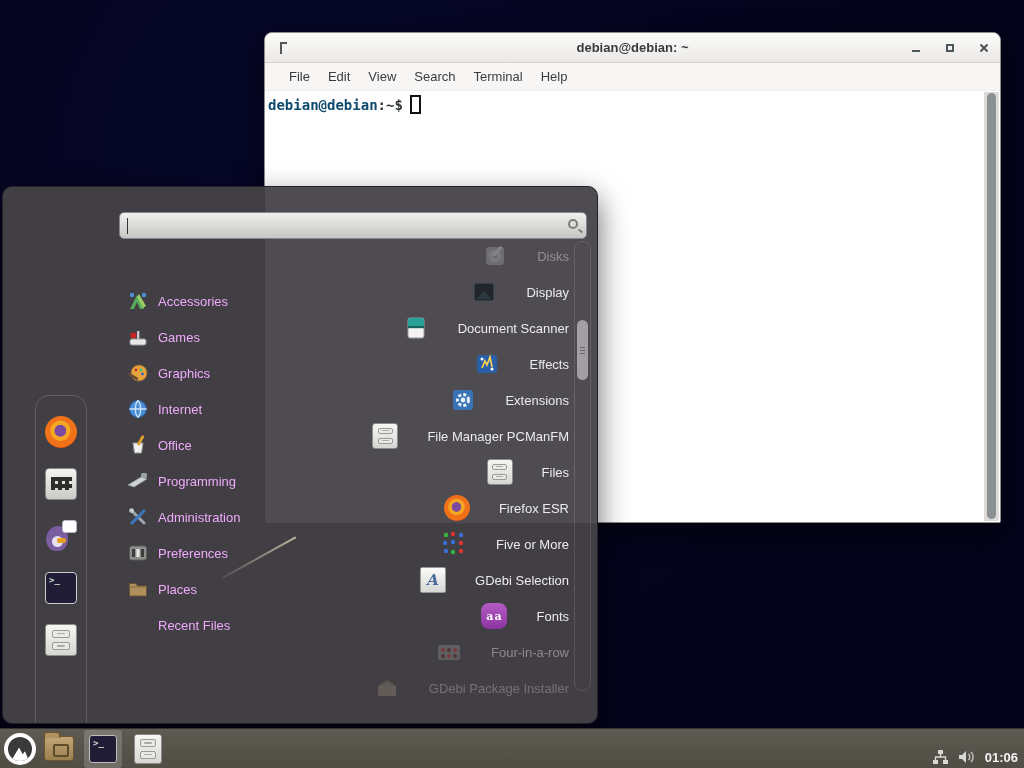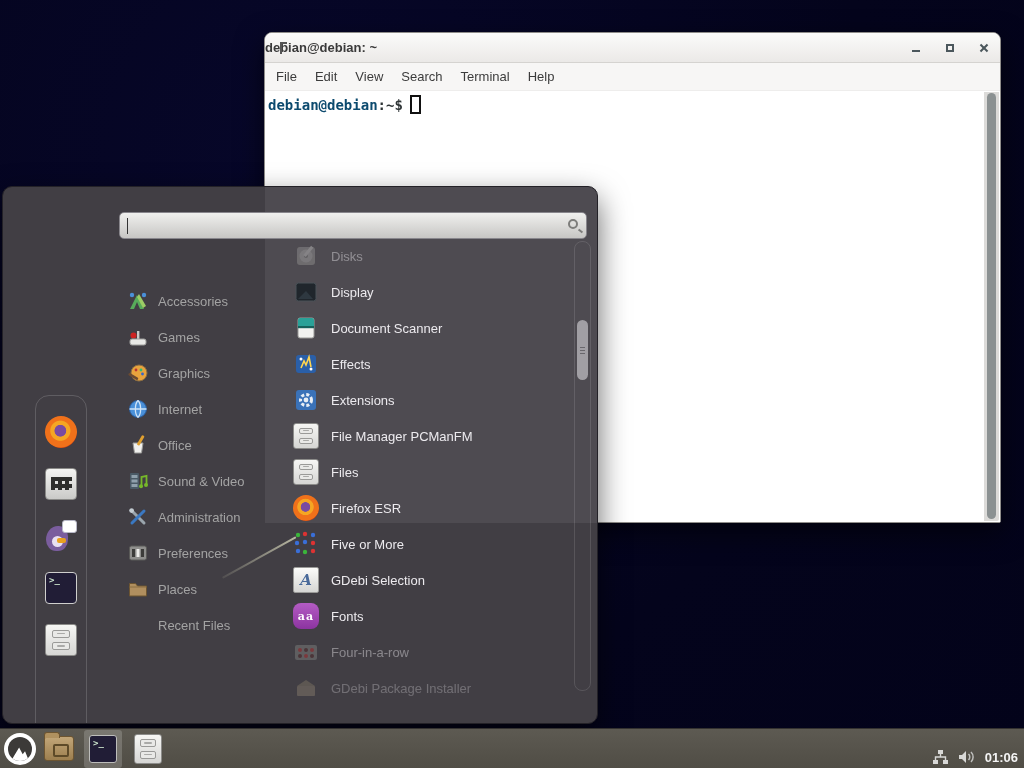--- a/index.html
+++ b/index.html
@@ -11,29 +11,29 @@
 
   
   .terminal { position:absolute; left:264px; top:32px; width:737px; height:491px;
               border:1px solid #8f8d8a; border-radius:8px 8px 2px 2px;
               box-shadow:0 10px 28px rgba(0,0,0,.55); background:#fff; }
   .titlebar { height:30px; background:linear-gradient(#fbfbfa,#ebe9e7);
               border-bottom:1px solid #d5d3d0; border-radius:7px 7px 0 0;
               display:flex; align-items:center; position:relative; }
   .win-mini-icon { position:absolute; left:15px; top:9px; width:7px; height:12px;
                    border-left:2px solid #555; border-top:2px solid #555; }
-  .title { flex:1; text-align:left; font-size:13px; font-weight:bold; color:#3a3a3a; }
+  .title { flex:1; text-align:center; font-size:13px; font-weight:bold; color:#3a3a3a; }
   .win-controls { position:absolute; right:10px; top:0; height:30px; display:flex; align-items:center; gap:21px; }
   .wc { width:13px; height:13px; display:grid; place-items:center; cursor:default; }
   .wc-min i { display:block; width:8px; height:2px; background:#4b575c; margin-top:6px; }
   .wc-max i { display:block; width:8px; height:8px; border:2px solid #4b575c; }
   .wc-close { position:relative; }
   .wc-close i, .wc-close i::after { content:""; display:block; width:10px; height:2px; background:#4b575c; transform:rotate(45deg); }
   .wc-close i::after { transform:rotate(90deg); }
-  .menubar { height:28px; background:#f7f6f5; display:flex; align-items:center; padding-left:2px;
+  .menubar { height:28px; background:#f7f6f5; display:flex; align-items:center; padding-left:15px;
              border-bottom:1px solid #eeedec; }
   .menubar span { padding:4px 9px; font-size:13px; color:#3c3c3c; }
   .term-body { position:absolute; left:0; top:58px; right:0; bottom:0; background:#fff; }
   .prompt-line { position:absolute; left:3px; top:4px; font:bold 14px "DejaVu Sans Mono", monospace; color:#2e3436; white-space:pre; }
   .p-user { color:#0c4a6e; }
   .p-rest { font-weight:bold; color:#2e3436; }
   .term-cursor { display:inline-block; width:11px; height:19px; border:2px solid #111;
                  vertical-align:-4px; margin-left:7px; background:#fff; }
   .term-scroll { position:absolute; top:1px; right:1px; bottom:1px; width:15px; background:#dcdbd9; border-radius:0 0 2px 0; }
   .term-thumb { position:absolute; left:3px; right:3px; top:1px; bottom:2px; background:#8b9192; border-radius:5px; }
@@ -82,26 +82,26 @@
      border:2px solid #7d7d7b; border-radius:50%; }
   .search-glass::after { content:""; position:absolute; left:8px; top:9px; width:5px; height:2px;
      background:#7d7d7b; transform:rotate(40deg); }
 
   
   .all-apps-btn { position:absolute; left:118px; top:62px; width:124px; height:31px;
      background:linear-gradient(#5e5b62,#504d54); border:1px solid #6d6a72; border-radius:5px;
      color:#f2f2f2; font-size:13px; display:grid; place-items:center; cursor:pointer; }
   .cat-list { position:absolute; left:118px; top:96px; width:160px; }
   .cat-row { height:36px; display:flex; align-items:center; gap:9px; padding-left:6px; cursor:pointer; }
-  .cat-row .lbl { font-size:13px; color:#a3a3a3; white-space:nowrap; }
+  .cat-row .lbl { font-size:13px; color:#f0abfc; white-space:nowrap; }
   .ci { width:22px; height:22px; flex:0 0 auto; }
 
   
   .app-list { position:absolute; left:284px; top:51px; width:282px; height:470px; overflow:hidden; }
-  .app-row { height:36px; display:flex; align-items:center; gap:12px; padding-left:6px; cursor:pointer; }
+  .app-row { height:36px; display:flex; align-items:center; gap:29px; padding-left:6px; cursor:pointer;justify-content:flex-end; }
   .app-row .lbl { font-size:13px; color:#eceaee; white-space:nowrap; }
   .ai { width:26px; height:26px; flex:0 0 auto; position:relative; }
   .row-dim { opacity:.42; }
   .row-faded { opacity:.28; }
   .icon-fontsel { background:linear-gradient(#fbfbf9,#d6d6d4); border:1px solid #9a9a98; border-radius:2px;
      display:grid; place-items:center; font-family:"DejaVu Serif", serif; font-style:italic; font-weight:bold;
      font-size:15px; color:#4a6a9a; }
   .icon-fonts { background:linear-gradient(#b45cc4,#8c34a0); border-radius:8px; display:grid; place-items:center;
      font-family:"DejaVu Serif", serif; font-size:11px; font-weight:bold; color:#fff; letter-spacing:1px; }
 
@@ -258,30 +258,25 @@
           <svg class="svg-ic" viewBox="0 0 22 22">
             <path d="M6 9h10l-1.5 10h-7z" fill="#f0f0ee" stroke="#9a9a98"></path>
             <rect x="12.5" y="1" width="2.8" height="11" rx="1" fill="#e0a030" transform="rotate(30 14 6)"></rect>
           </svg>
         </span>
       <span class="lbl">Office</span>
     </div>
     <div class="cat-row">
       <span class="ci">
           <svg class="svg-ic" viewBox="0 0 22 22">
-            <rect x="3" y="3" width="9" height="16" rx="1" fill="#4a5a66"></rect>
-            <rect x="4.5" y="5" width="6" height="3" fill="#8fa0ac"></rect>
-            <rect x="4.5" y="9.5" width="6" height="3" fill="#8fa0ac"></rect>
-            <rect x="4.5" y="14" width="6" height="3" fill="#8fa0ac"></rect>
-            <path d="M14.5 16V7l5-1.2V15" stroke="#76b82a" stroke-width="1.8" fill="none"></path>
-            <circle cx="14" cy="16.2" r="2" fill="#76b82a"></circle>
-            <circle cx="19" cy="15" r="2" fill="#76b82a"></circle>
-          </svg>
-        </span>
-      <span class="lbl">Sound &amp; Video</span>
+            <polygon points="1,15 14,7 20,9 7,17" fill="#cfd4d8" stroke="#8a9298" stroke-width="0.8"></polygon>
+            <rect x="14" y="3" width="6" height="5" rx="1.5" fill="#9aa2a8"></rect>
+          </svg>
+        </span>
+      <span class="lbl">Programming</span>
     </div>
     <div class="cat-row">
       <span class="ci">
           <svg class="svg-ic" viewBox="0 0 22 22">
             <rect x="1" y="9.5" width="20" height="3" rx="1.5" fill="#9aa5ad" transform="rotate(45 11 11)"></rect>
             <rect x="1" y="9.5" width="20" height="3" rx="1.5" fill="#3a78c2" transform="rotate(-45 11 11)"></rect>
             <circle cx="4.6" cy="4.6" r="2.4" fill="#c3ccd2"></circle>
           </svg>
         </span>
       <span class="lbl">Administration</span>

